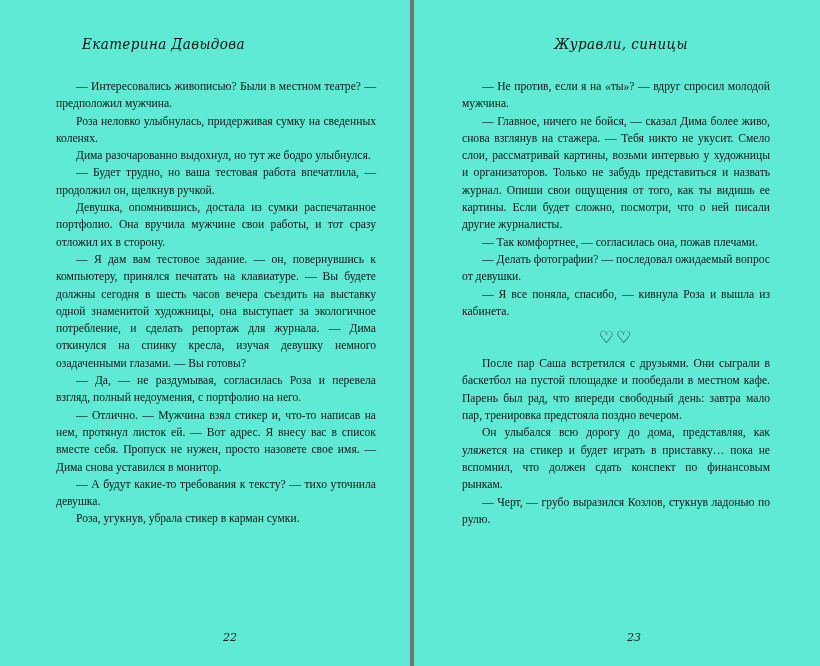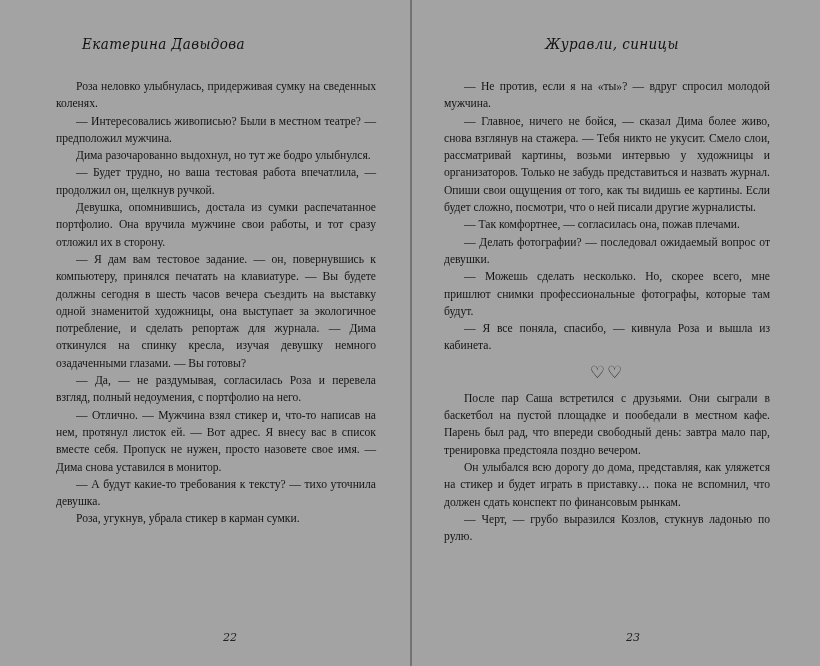--- a/index.html
+++ b/index.html
@@ -4,41 +4,41 @@
 <style>
   html, body {
     margin: 0;
     padding: 0;
     background: #ffffff;
   }
   .page {
     width: 820px;
     height: 666px;
     position: relative;
-    background: #a3a3a3;
+    background: #5eead4;
     overflow: hidden;
     font-family: "Liberation Serif", serif;
     color: #1a1a1a;
   }
   .spread {
     display: flex;
     width: 820px;
     height: 666px;
     box-sizing: border-box;
   }
   .leaf {
     box-sizing: border-box;
     width: 410px;
     height: 666px;
     position: relative;
     padding: 36px 34px 20px 56px;
   }
   .leaf.right {
-    padding: 36px 50px 20px 32px;
-    border-left: 2px solid #737373;
+    padding: 36px 50px 20px 48px;
+    border-left: 4px solid #737373;
   }
   .running-head {
     text-align: center;
     font-family: "DejaVu Serif", serif;
     font-style: italic;
     font-size: 13.5px;
     letter-spacing: 0.4px;
     color: #111;
     margin: 0 0 26px 0;
     transform: scaleY(1.08);
@@ -85,42 +85,41 @@
 </style>
 </head>
 <body>
 
 <div class="page">
   <div class="spread">
 
     <div class="leaf left">
       <div class="running-head">Екатерина Давыдова</div>
       <div class="body-text">
+        <p>— Интересовались живописью? Были в местном театре? — предположил мужчина.</p>
         <p>Роза неловко улыбнулась, придерживая сумку на сведенных коленях.</p>
-        <p>— Интересовались живописью? Были в местном театре? — предположил мужчина.</p>
         <p>Дима разочарованно выдохнул, но тут же бодро улыбнулся.</p>
         <p>— Будет трудно, но ваша тестовая работа впечатлила, — продолжил он, щелкнув ручкой.</p>
         <p>Девушка, опомнившись, достала из сумки распечатанное портфолио. Она вручила мужчине свои работы, и тот сразу отложил их в сторону.</p>
         <p>— Я дам вам тестовое задание. — он, повернувшись к компьютеру, принялся печатать на клавиатуре. — Вы будете должны сегодня в шесть часов вечера съездить на выставку одной знаменитой художницы, она выступает за экологичное потребление, и сделать репортаж для журнала. — Дима откинулся на спинку кресла, изучая девушку немного озадаченными глазами. — Вы готовы?</p>
         <p>— Да, — не раздумывая, согласилась Роза и перевела взгляд, полный недоумения, с портфолио на него.</p>
         <p>— Отлично. — Мужчина взял стикер и, что-то написав на нем, протянул листок ей. — Вот адрес. Я внесу вас в список вместе себя. Пропуск не нужен, просто назовете свое имя. — Дима снова уставился в монитор.</p>
         <p>— А будут какие-то требования к тексту? — тихо уточнила девушка.</p>
         <p>Роза, угукнув, убрала стикер в карман сумки.</p>
       </div>
       <div class="folio">22</div>
     </div>
 
     <div class="leaf right">
       <div class="running-head">Журавли, синицы</div>
       <div class="body-text">
         <p>— Не против, если я на «ты»? — вдруг спросил молодой мужчина.</p>
         <p>— Главное, ничего не бойся, — сказал Дима более живо, снова взглянув на стажера. — Тебя никто не укусит. Смело слои, рассматривай картины, возьми интервью у художницы и организаторов. Только не забудь представиться и назвать журнал. Опиши свои ощущения от того, как ты видишь ее картины. Если будет сложно, посмотри, что о ней писали другие журналисты.</p>
         <p>— Так комфортнее, — согласилась она, пожав плечами.</p>
         <p>— Делать фотографии? — последовал ожидаемый вопрос от девушки.</p>
-        <p>— Можешь сделать несколько. Но, скорее всего, мне пришлют снимки профессиональные фотографы, которые там будут.</p>
         <p>— Я все поняла, спасибо, — кивнула Роза и вышла из кабинета.</p>
         <div class="ornament">♡♡</div>
         <p>После пар Саша встретился с друзьями. Они сыграли в баскетбол на пустой площадке и пообедали в местном кафе. Парень был рад, что впереди свободный день: завтра мало пар, тренировка предстояла поздно вечером.</p>
         <p>Он улыбался всю дорогу до дома, представляя, как уляжется на стикер и будет играть в приставку… пока не вспомнил, что должен сдать конспект по финансовым рынкам.</p>
         <p>— Черт, — грубо выразился Козлов, стукнув ладонью по рулю.</p>
       </div>
       <div class="folio">23</div>
     </div>
 
   </div>

